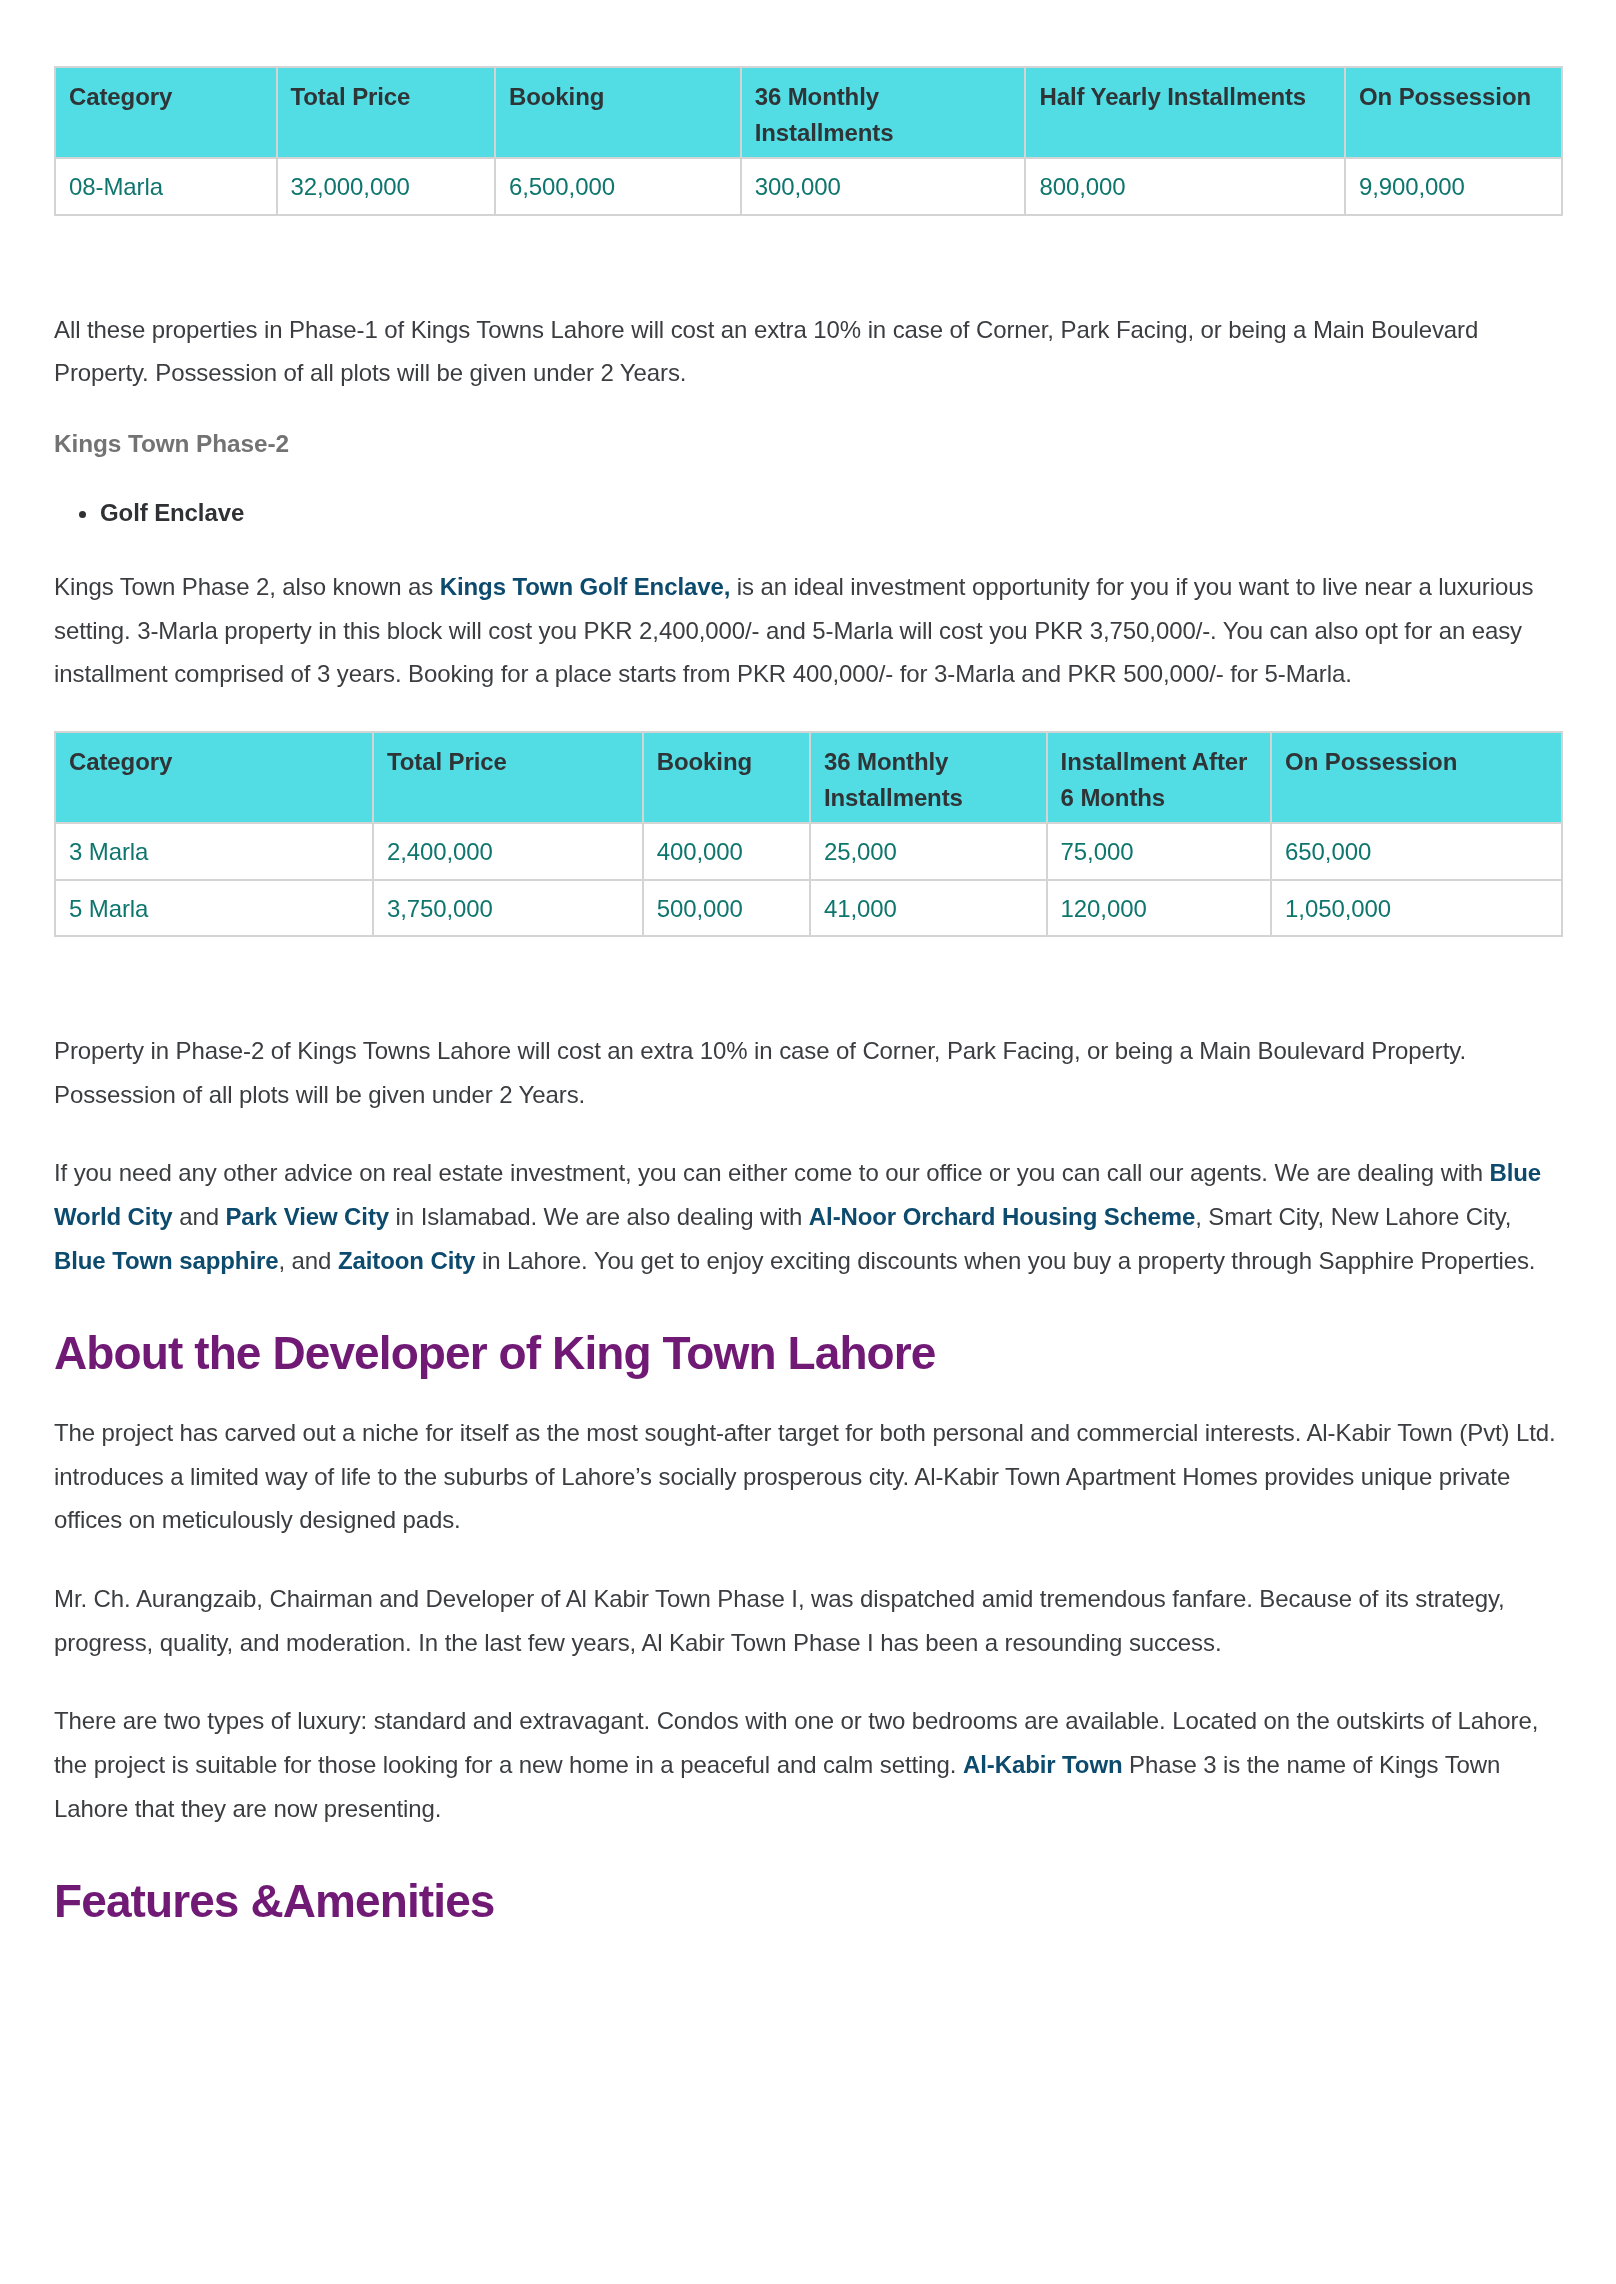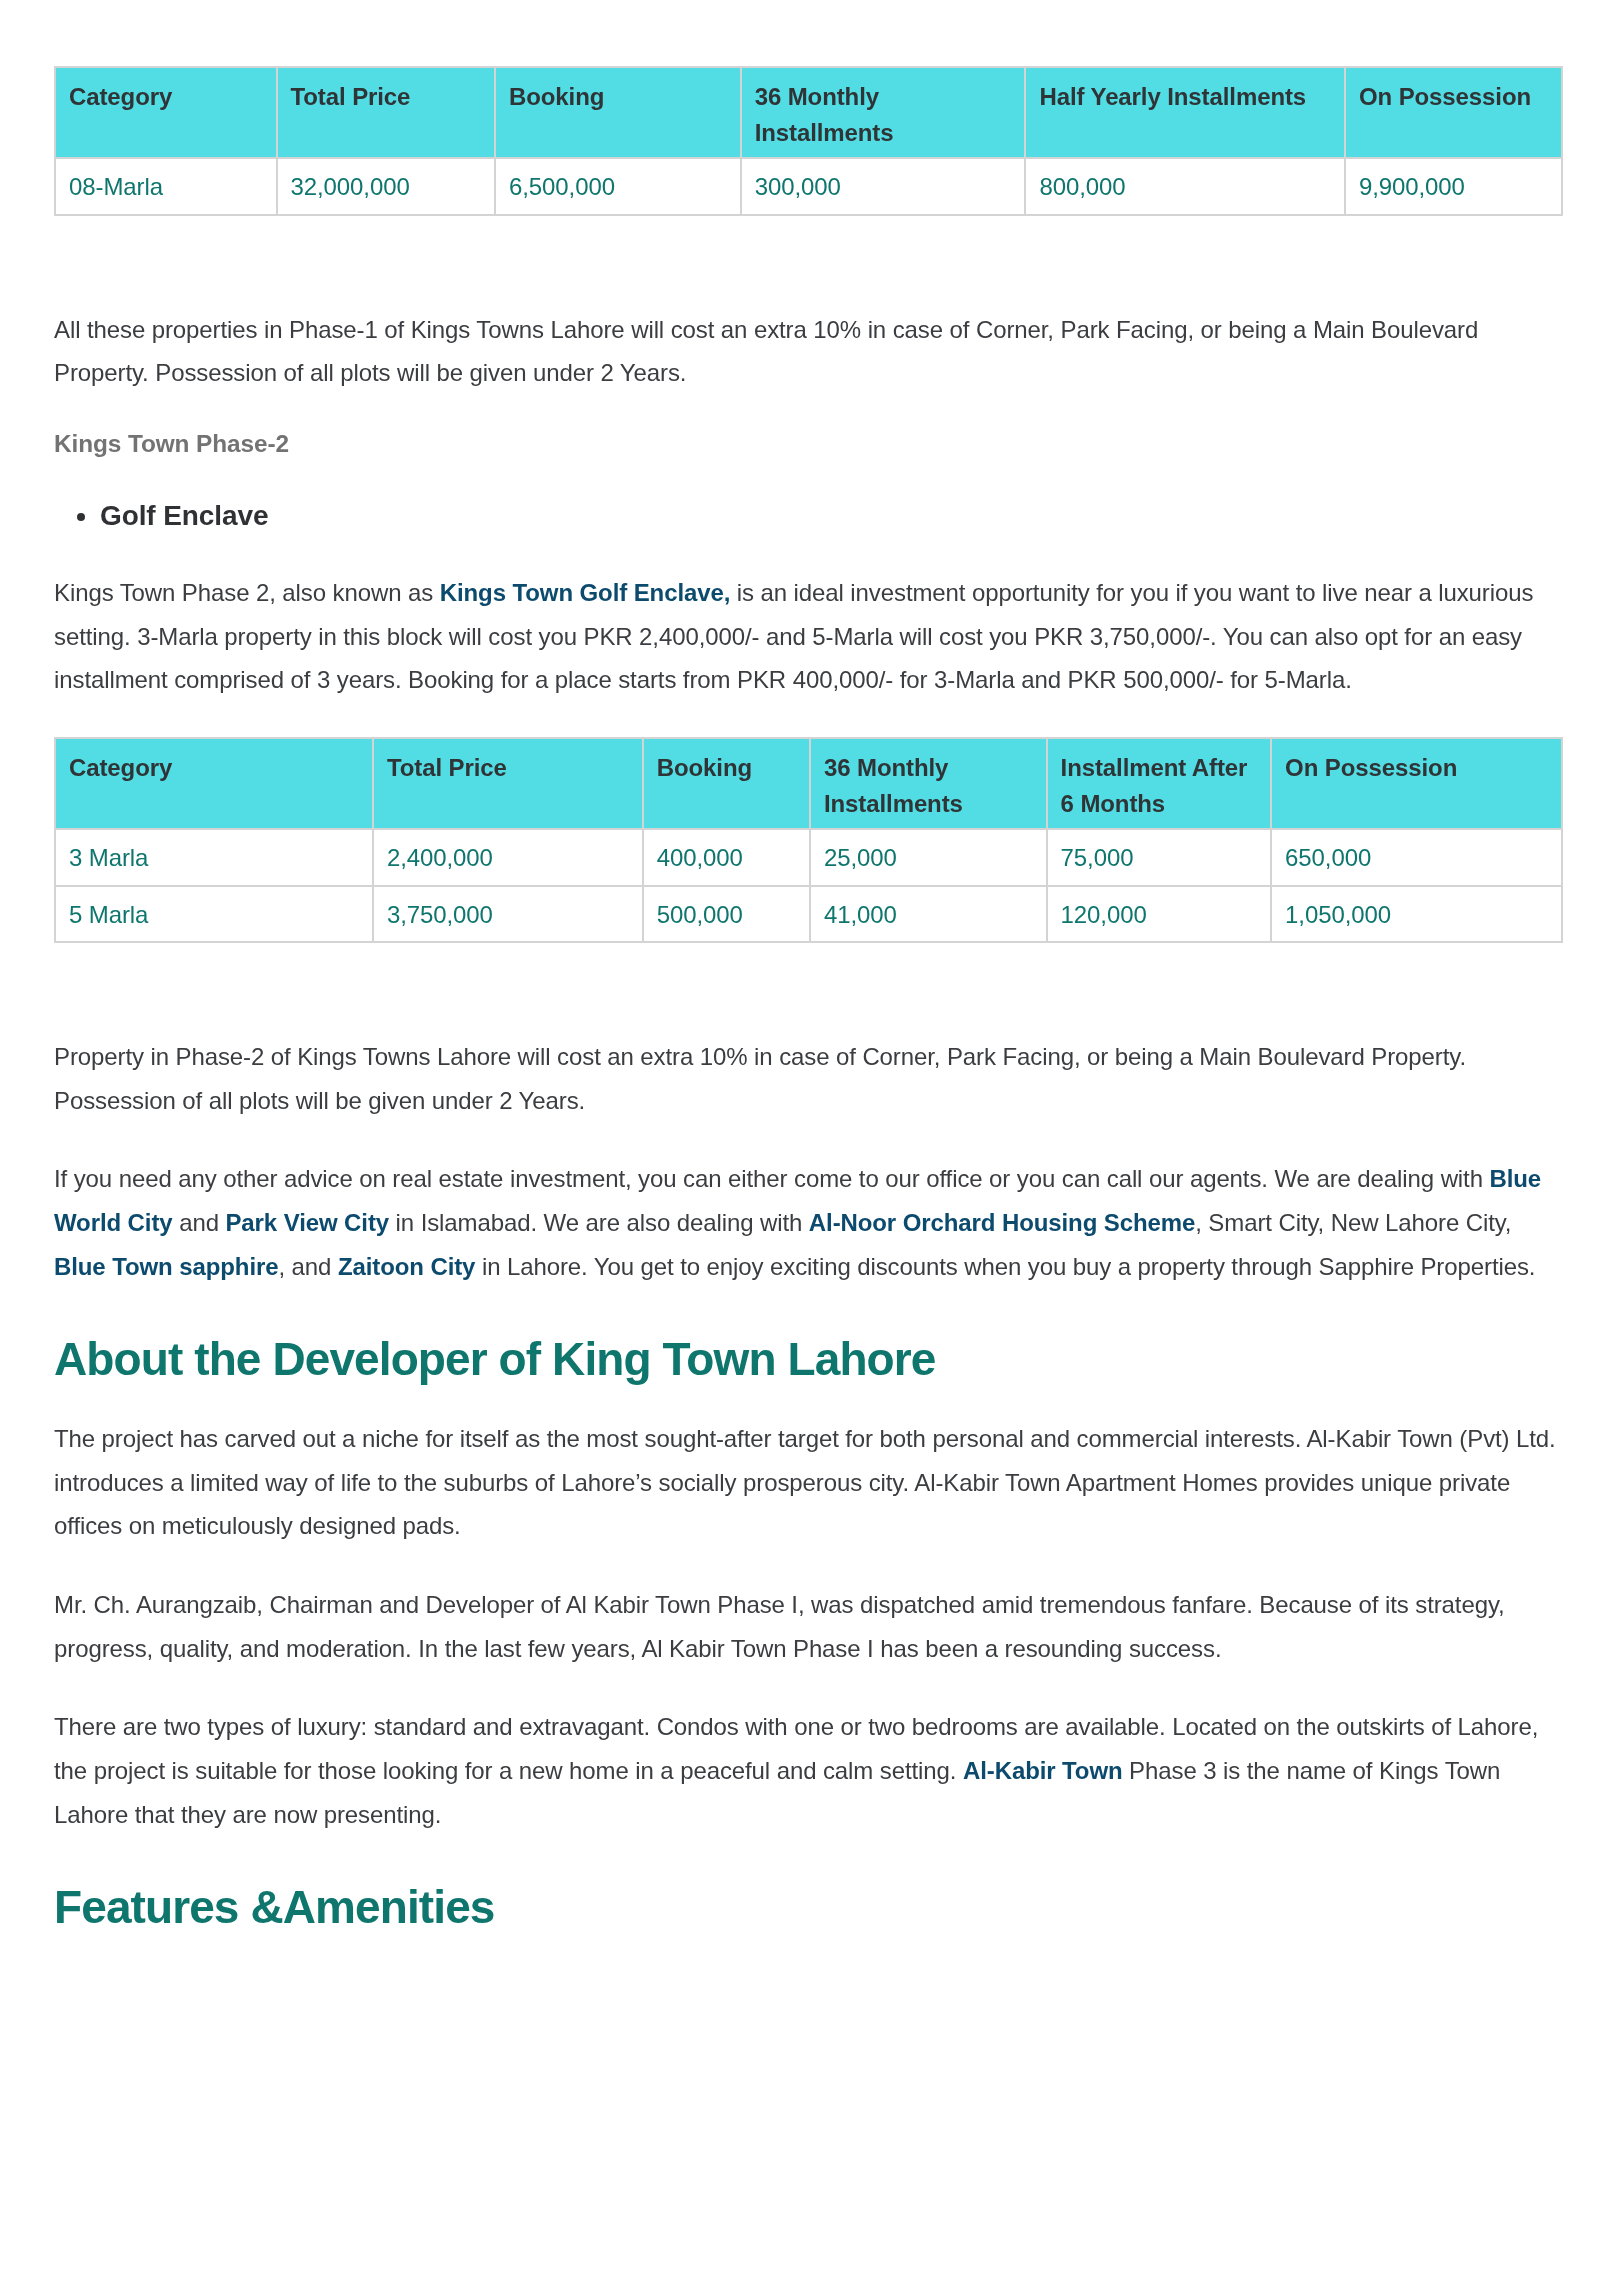--- a/index.html
+++ b/index.html
@@ -64,30 +64,30 @@
     color: #737373;
     margin: 0 0 37px 0;
     letter-spacing: -0.1px;
   }
   ul.feature-list {
     margin: 0 0 34px 0;
     padding: 0 0 0 46px;
     list-style: disc;
   }
   ul.feature-list li {
-    font-size: 28px;
+    font-size: 24px;
     line-height: 1.5;
     font-weight: 700;
     color: #2f3134;
     letter-spacing: -0.1px;
   }
   h2.section-heading {
     font-size: 46px;
     font-weight: 700;
-    color: #0f766e;
+    color: #701a75;
     letter-spacing: -0.9px;
     margin: 44px 0 29.5px 0;
     line-height: 1.2;
   }
 </style>
 </head>
 <body>
 
 <div class="page">
 

